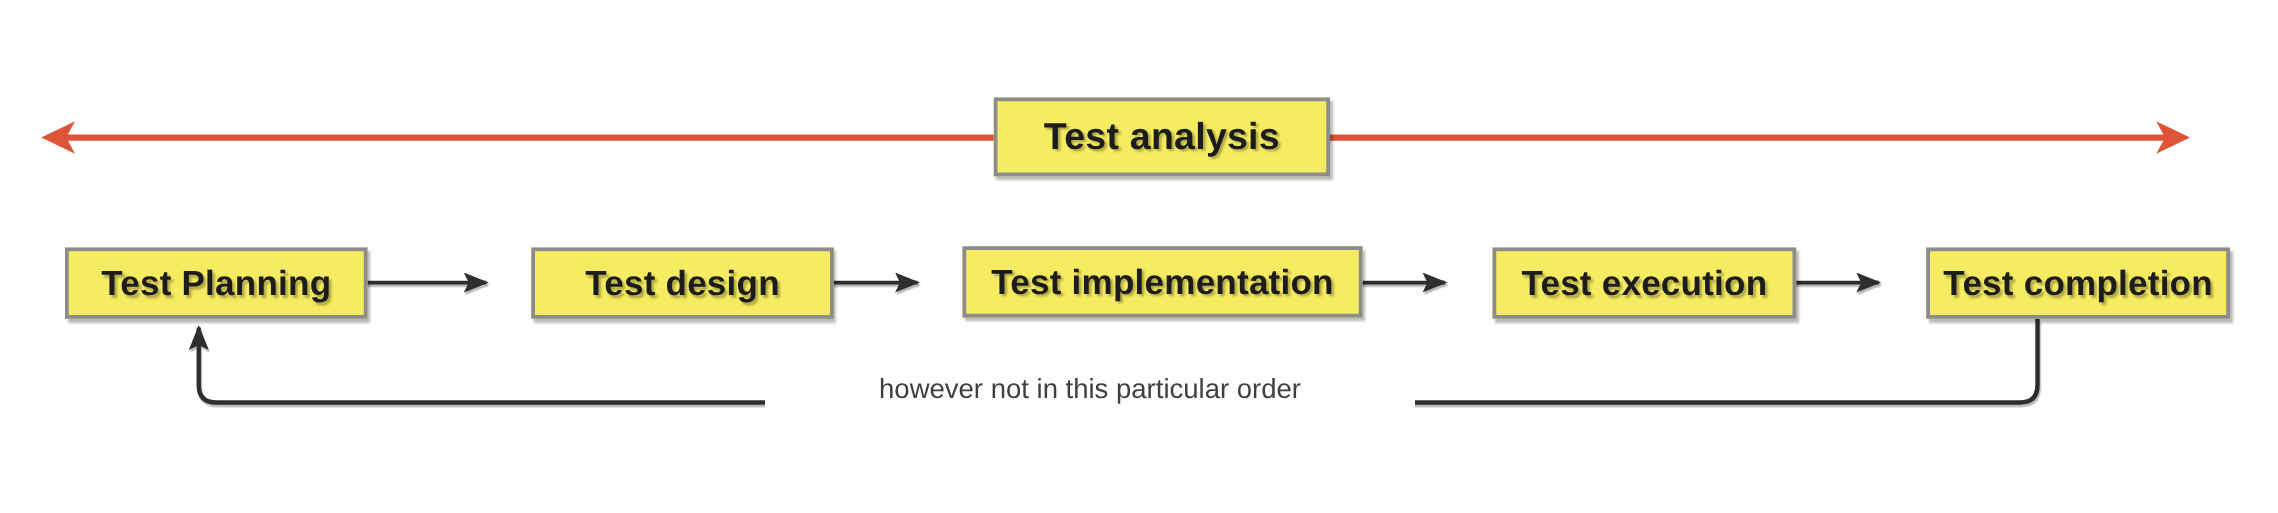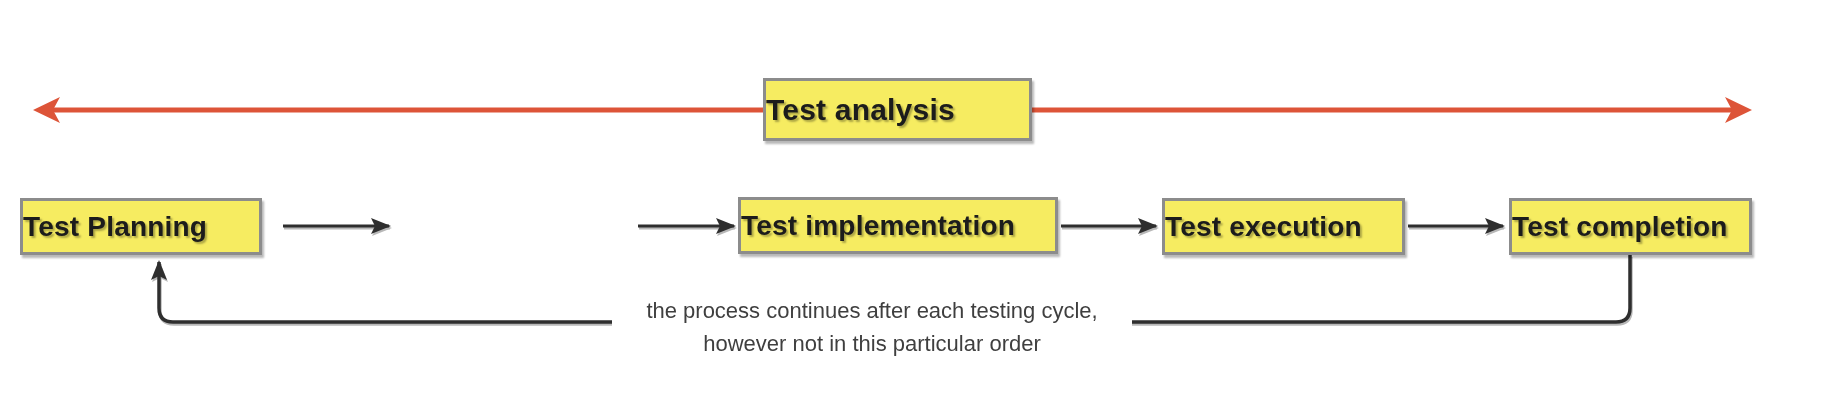--- a/index.html
+++ b/index.html
@@ -20,29 +20,31 @@
     z-index: 1;
   }
 
   .flow-shadow { filter: drop-shadow(1.5px 2px 0.6px rgba(0,0,0,0.28)); }
 
   .node {
     position: absolute;
     z-index: 2;
     display: flex;
     align-items: center;
+    justify-content: center;
     background: var(--box-fill, #f6ec61);
     border: 3px solid var(--box-border, #8c8c8c);
     color: var(--box-text, #1c1c1c);
     font-weight: bold;
     font-size: 28px;
     letter-spacing: 0.2px;
     box-shadow: 2px 3px 2px rgba(0,0,0,0.28);
     text-shadow: 2px 2px 2px rgba(0,0,0,0.30);
     white-space: nowrap;
+    margin-left: 32px;
   }
   .node.banner { font-size: 30px; }
 
   .loop-note {
     position: absolute;
     z-index: 2;
     left: 612px;
     top: 294px;
     width: 520px;
     text-align: center;
@@ -80,31 +82,33 @@
   </svg>
 
   <div class="node banner" style="left:763px; top:78px; width:269px; height:63px;">
     <span>Test analysis</span>
   </div>
 
   <div class="node" style="left:20px; top:198px; width:242px; height:57px;">
     <span>Test Planning</span>
   </div>
 
+  <div class="node" style="left:393px; top:198px; width:242px; height:57px;">
+    <span>Test design</span>
+  </div>
 
   <div class="node" style="left:738px; top:197px; width:320px; height:57px;">
     <span>Test implementation</span>
   </div>
 
   <div class="node" style="left:1509px; top:198px; width:243px; height:57px;">
     <span>Test completion</span>
   </div>
 
   <div class="node" style="left:1162px; top:198px; width:243px; height:57px;">
     <span>Test execution</span>
   </div>
 
   <div class="loop-note">
-    <div>the process continues after each testing cycle,</div>
     <div>however not in this particular order</div>
   </div>
 
 </div>
 
 </body></html>

